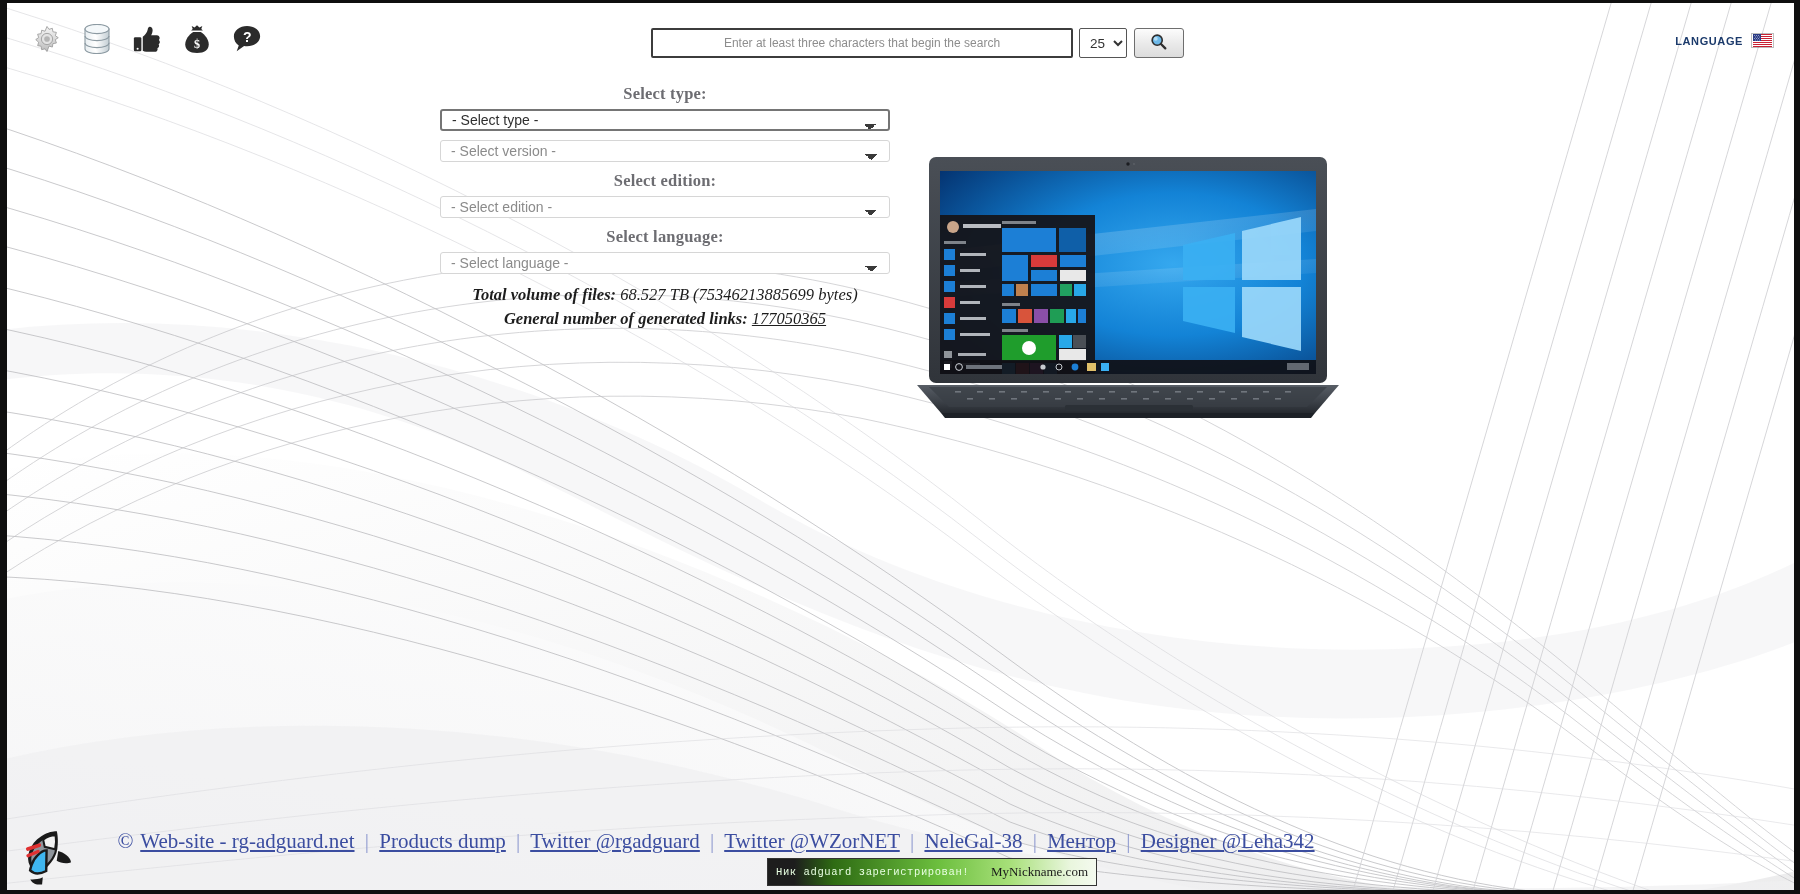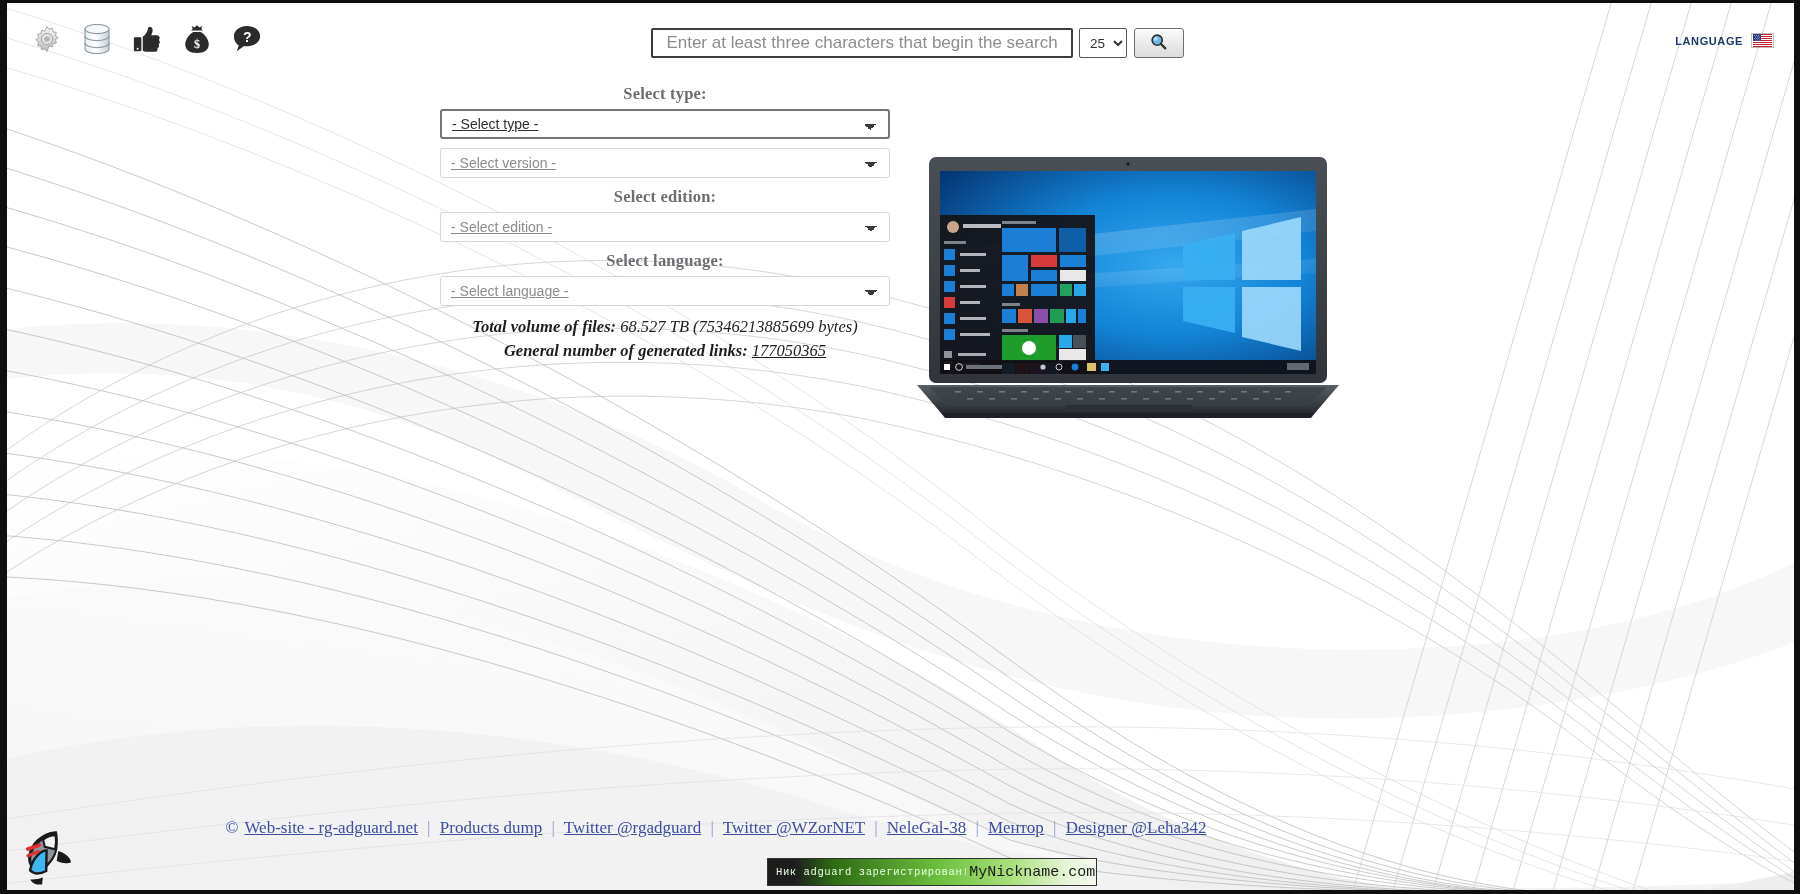--- a/index.html
+++ b/index.html
@@ -69,21 +69,21 @@
     align-items: stretch;
     height: 30px;
   }
   .search-input {
     width: 422px;
     height: 30px;
     border: 2px solid #3c3c3c;
     border-radius: 2px;
     background: #ffffff;
     font-family: "Liberation Sans", sans-serif;
-    font-size: 17px;
+    font-size: 12px;
     color: #333;
     text-align: center;
     padding: 0 6px;
     outline: none;
   }
   .search-input::placeholder { color: #8d8d8d; }
 
   .count-select {
     margin-left: 6px;
     width: 48px;
@@ -144,40 +144,39 @@
     font-family: "Liberation Serif", serif;
     font-weight: bold;
     font-size: 16.5px;
     color: #6d6d72;
     margin-bottom: 5px;
     letter-spacing: .2px;
   }
   .field-select {
     display: block;
     width: 450px;
-    height: 30px;
+    height: 22px;
     background: #ffffff;
     font-family: "Liberation Sans", sans-serif;
     font-size: 14px;
     color: #565656;
     padding: 0 10px;
     border-radius: 3px;
     outline: none;
     cursor: pointer;
     appearance: none;
     -webkit-appearance: none;
     background-image:
       linear-gradient(45deg, transparent 50%, #3a3a3a 50%),
       linear-gradient(135deg, #3a3a3a 50%, transparent 50%);
     background-position:
       calc(100% - 18px) 13px,
       calc(100% - 12px) 13px;
     background-size: 6px 6px, 6px 6px;
     background-repeat: no-repeat;
-    text-decoration: underline;
   }
   .field-select.active {
     border: 2px solid #757575;
     color: #2f2f2f;
   }
   .field-select.dim {
     border: 1px solid #d6d6d6;
     color: #8b8b8b;
   }
 
@@ -203,26 +202,26 @@
     position: absolute;
     left: 915px; top: 155px;
     width: 426px; height: 268px;
     z-index: 10;
   }
   .promo svg { display: block; }
 
   
   .footer {
     position: absolute;
-    left: 0; bottom: 56px;
+    left: 0; bottom: 40px;
     width: 1432px;
     text-align: center;
     z-index: 15;
     font-family: "Liberation Serif", serif;
-    font-size: 17px;
+    font-size: 21px;
     color: #3b4da0;
   }
   .footer .copy { color: #3b4da0; margin-right: 2px; }
   .footer a {
     color: #3b4da0;
     text-decoration: underline;
   }
   .footer .sep {
     color: #8f9ad0;
     padding: 0 5px;
@@ -243,22 +242,22 @@
     font-family: "Liberation Mono", monospace;
     font-size: 10.5px;
     color: #e8ffe2;
     letter-spacing: .6px;
     padding-left: 8px;
     white-space: nowrap;
   }
   .nick-brand {
     margin-left: auto;
     padding-right: 8px;
-    font-family: Liberation Mono, monospace;
-    font-size: 15px;
+    font-family: Liberation Serif, serif;
+    font-size: 13px;
     color: #1a1a1a;
     white-space: nowrap;
   }
 
   
   .rocket {
     position: absolute;
     left: 8px; bottom: 4px;
     width: 72px; height: 72px;
     z-index: 45;

